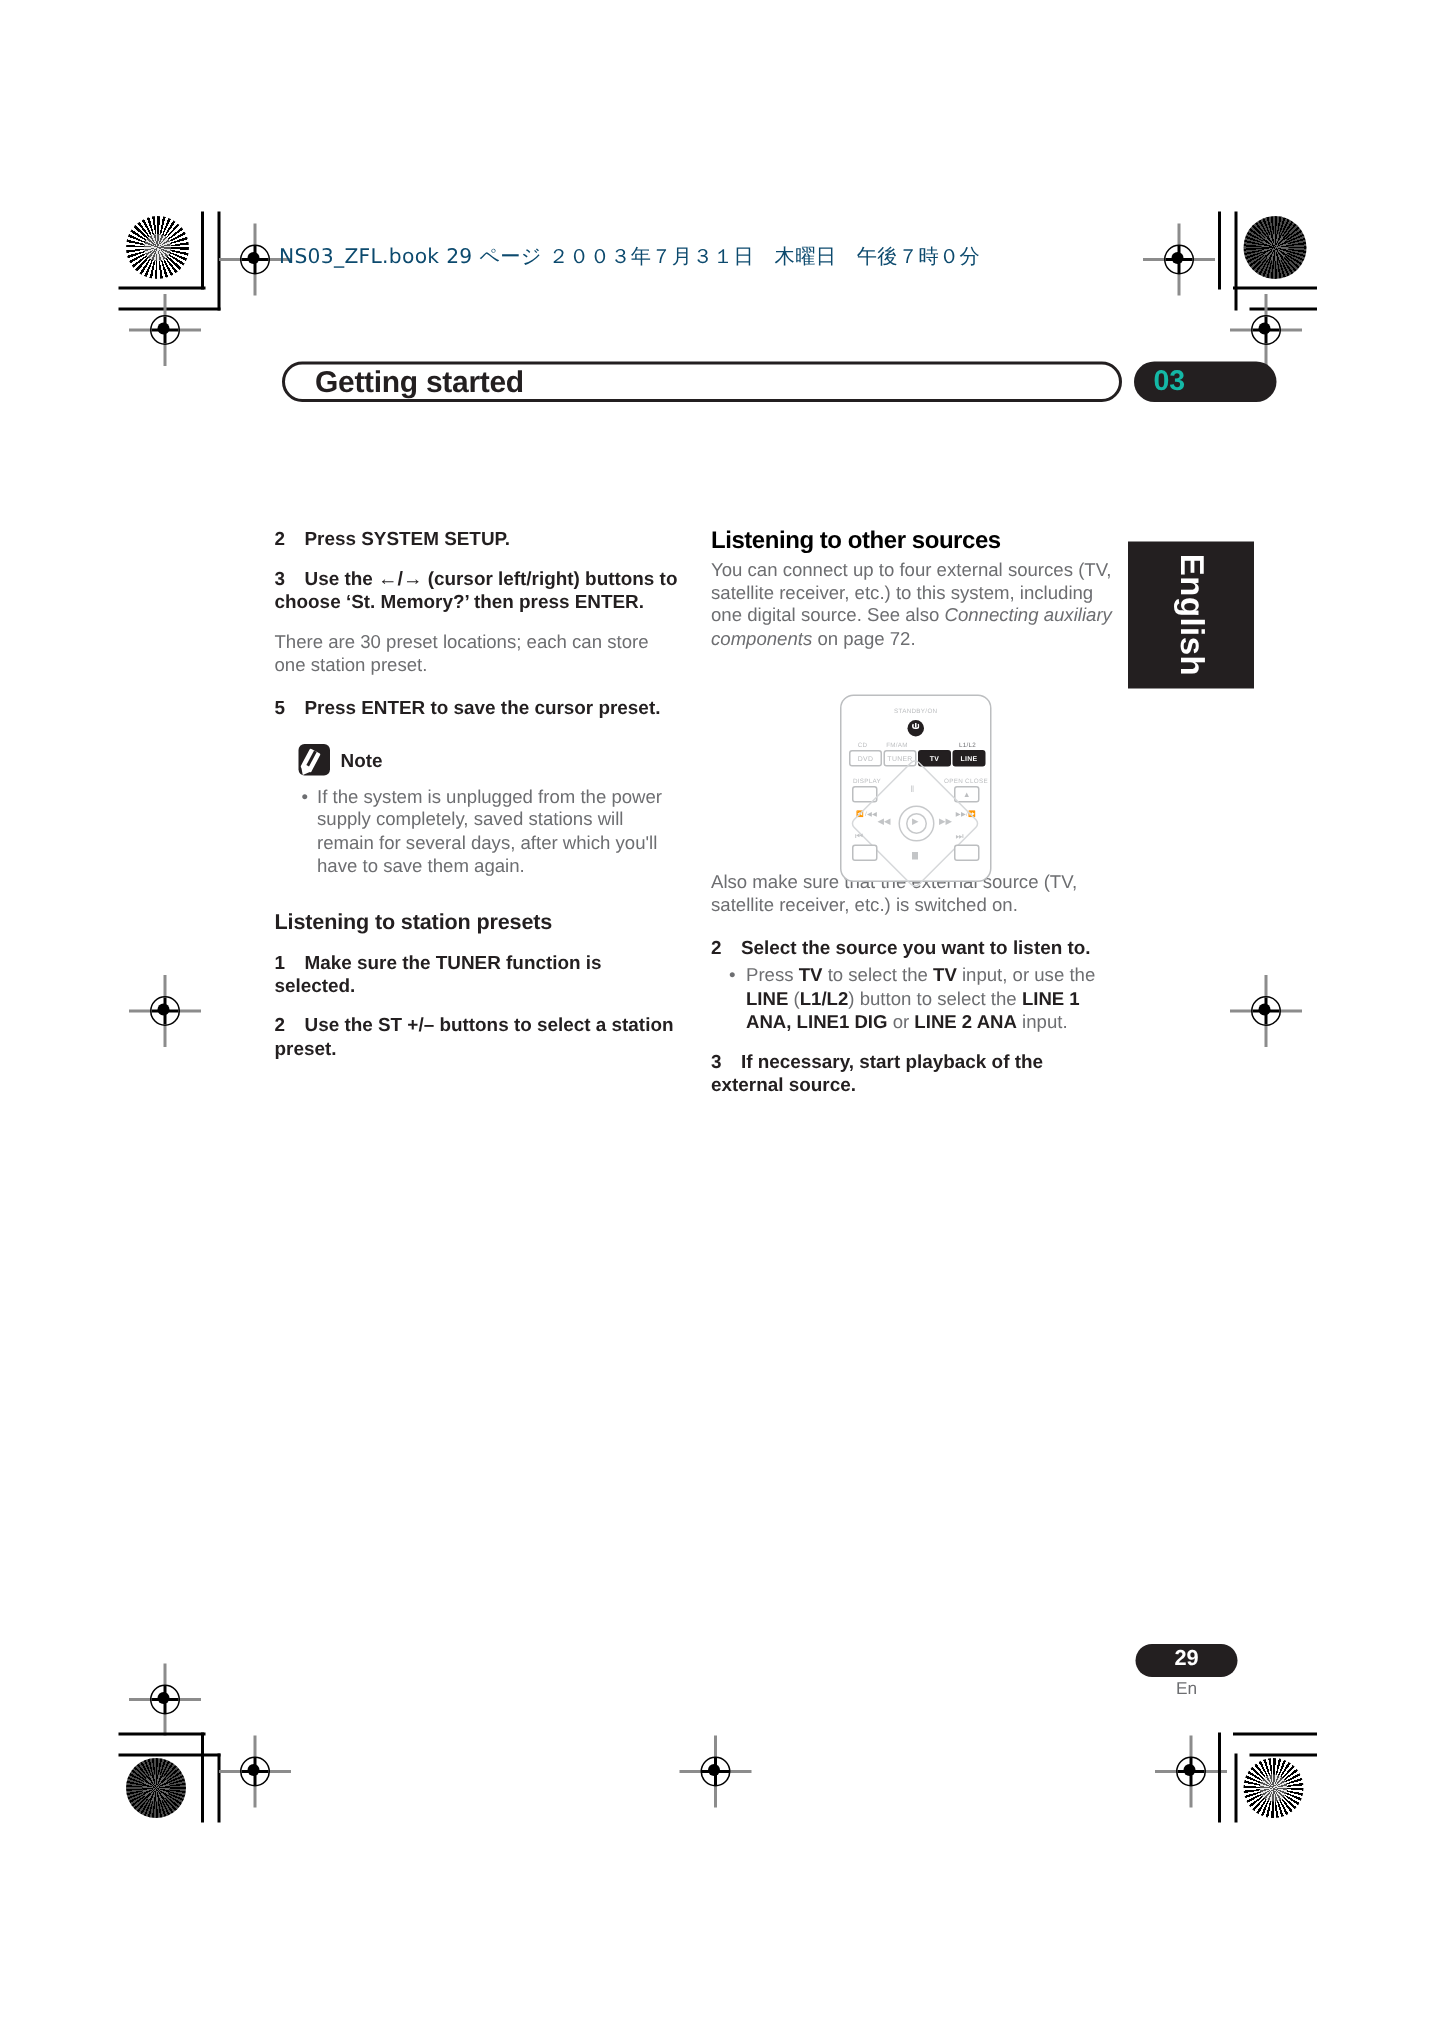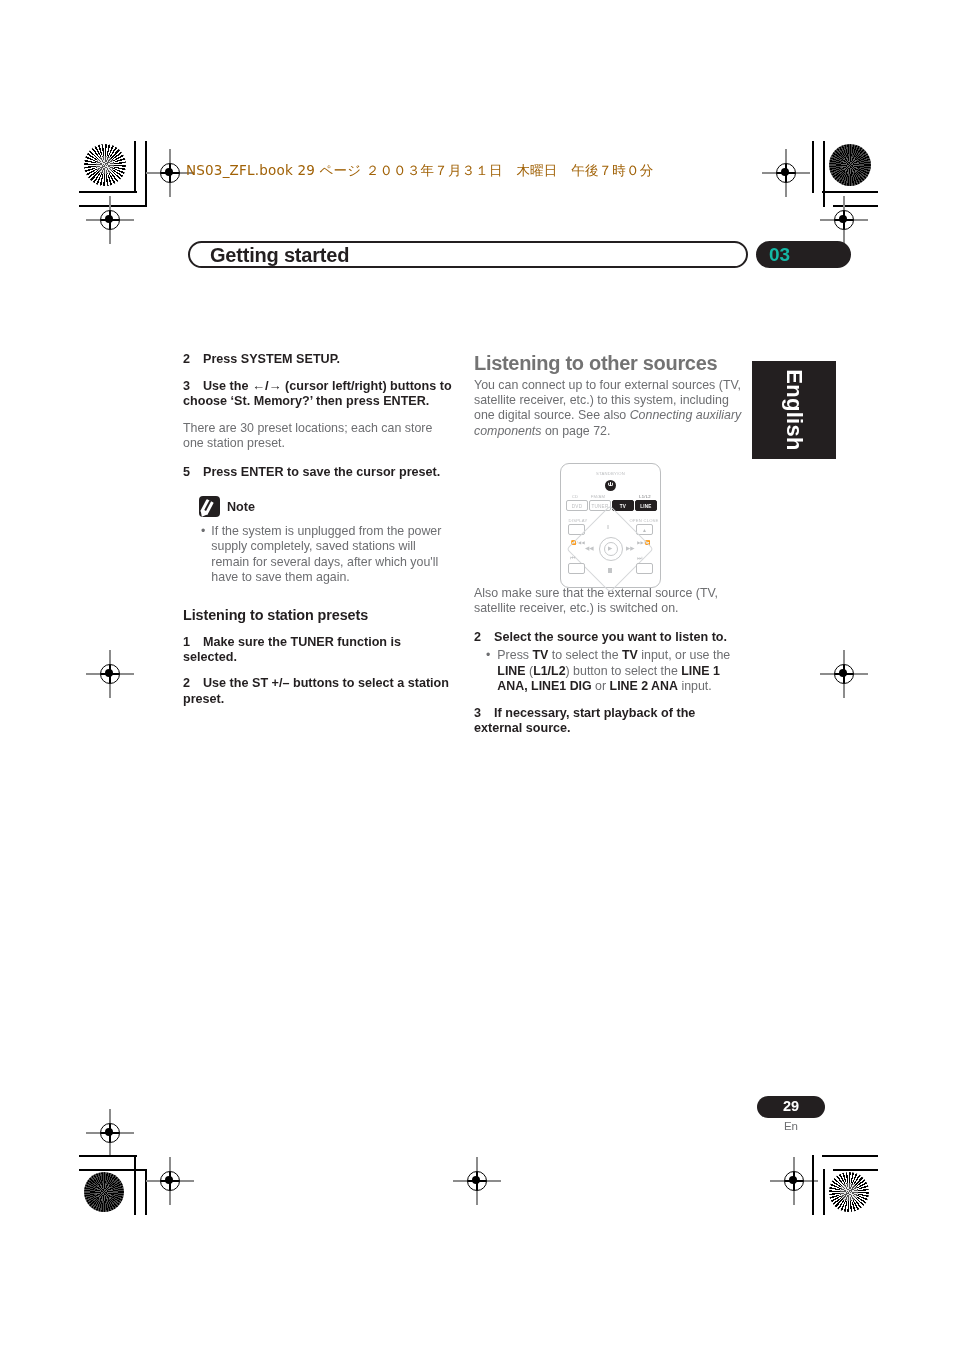--- a/index.html
+++ b/index.html
@@ -36,21 +36,21 @@
   .burst.dark{
     background:repeating-conic-gradient(#000 0deg 4deg,#4a4a4a 4deg 8deg);
   }
   .burst.dark:after{
     background:repeating-conic-gradient(#000 0deg 10deg,#666 10deg 20deg);
   }
 
   
   .bookline{
     position:absolute;left:186px;top:162px;
-    font-size:13.5px;letter-spacing:0.2px;color:#a16207;white-space:nowrap;
+    font-size:13.5px;letter-spacing:0.2px;color:#0c4a6e;white-space:nowrap;
     font-family:"DejaVu Sans",sans-serif;
   }
 
   
   .banner{
     position:absolute;left:188px;top:241px;width:560px;height:27px;
     border:2px solid #231f20;border-radius:14px;box-sizing:border-box;
     background:#fff;
   }
   .banner-title{
@@ -91,21 +91,21 @@
   .body-text{
     font-size:12.4px;line-height:15.2px;color:#6d6e71;
     margin-top:-8px;margin-bottom:11px;font-weight:normal;
   }
   .body-text i{font-style:italic;}
   .sec-head{
     font-size:14.4px;font-weight:bold;color:#231f20;
     margin:22px 0 12px 0;letter-spacing:-0.1px;
   }
   .big-head{
-    font-size:20px;font-weight:bold;color:#737373;
+    font-size:16px;font-weight:bold;color:#000000;
     margin:0 0 3px 0;letter-spacing:-0.3px;
   }
   .arrow{font-size:13px;}
 
   
   .note-wrap{margin:16px 0 0 16px;}
   .note-head{display:flex;align-items:center;gap:7px;margin-bottom:7px;}
   .note-icon{
     width:21px;height:21px;background:#231f20;border-radius:4px;
     position:relative;flex:none;

